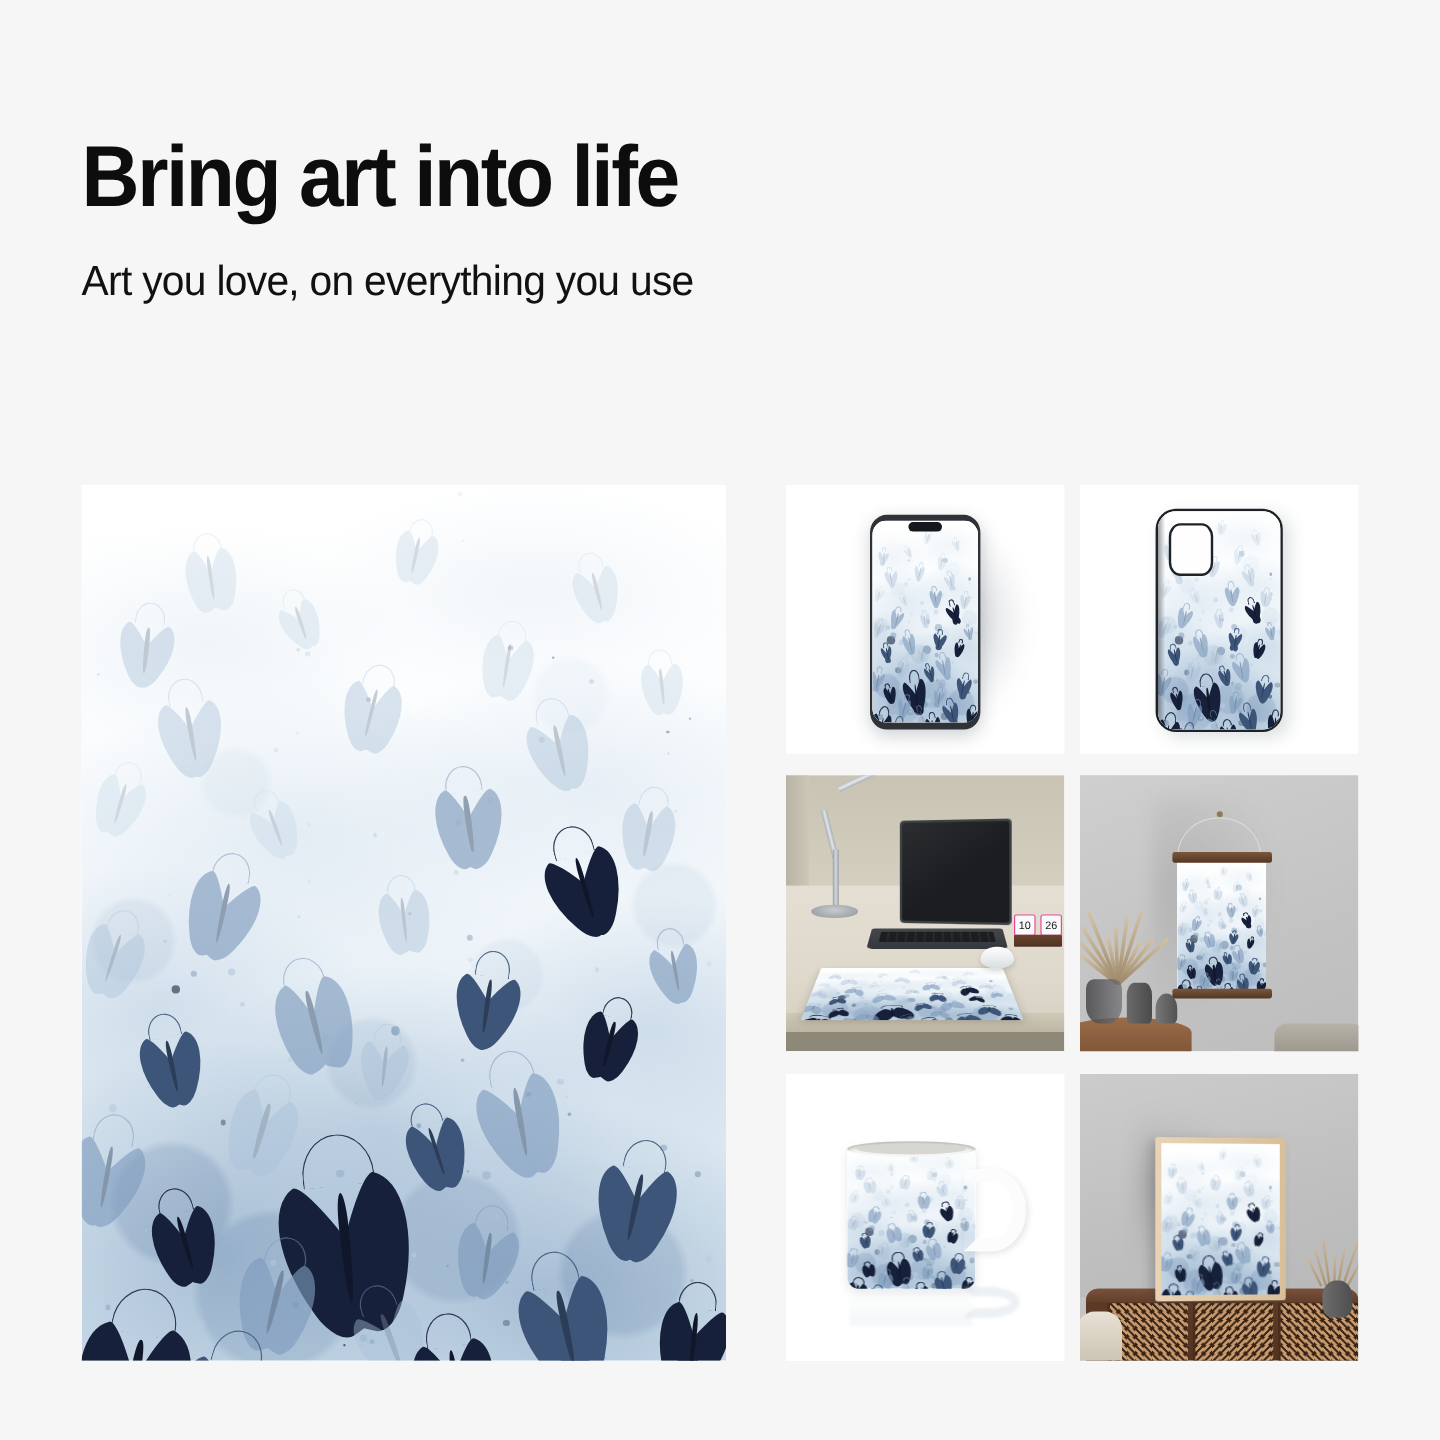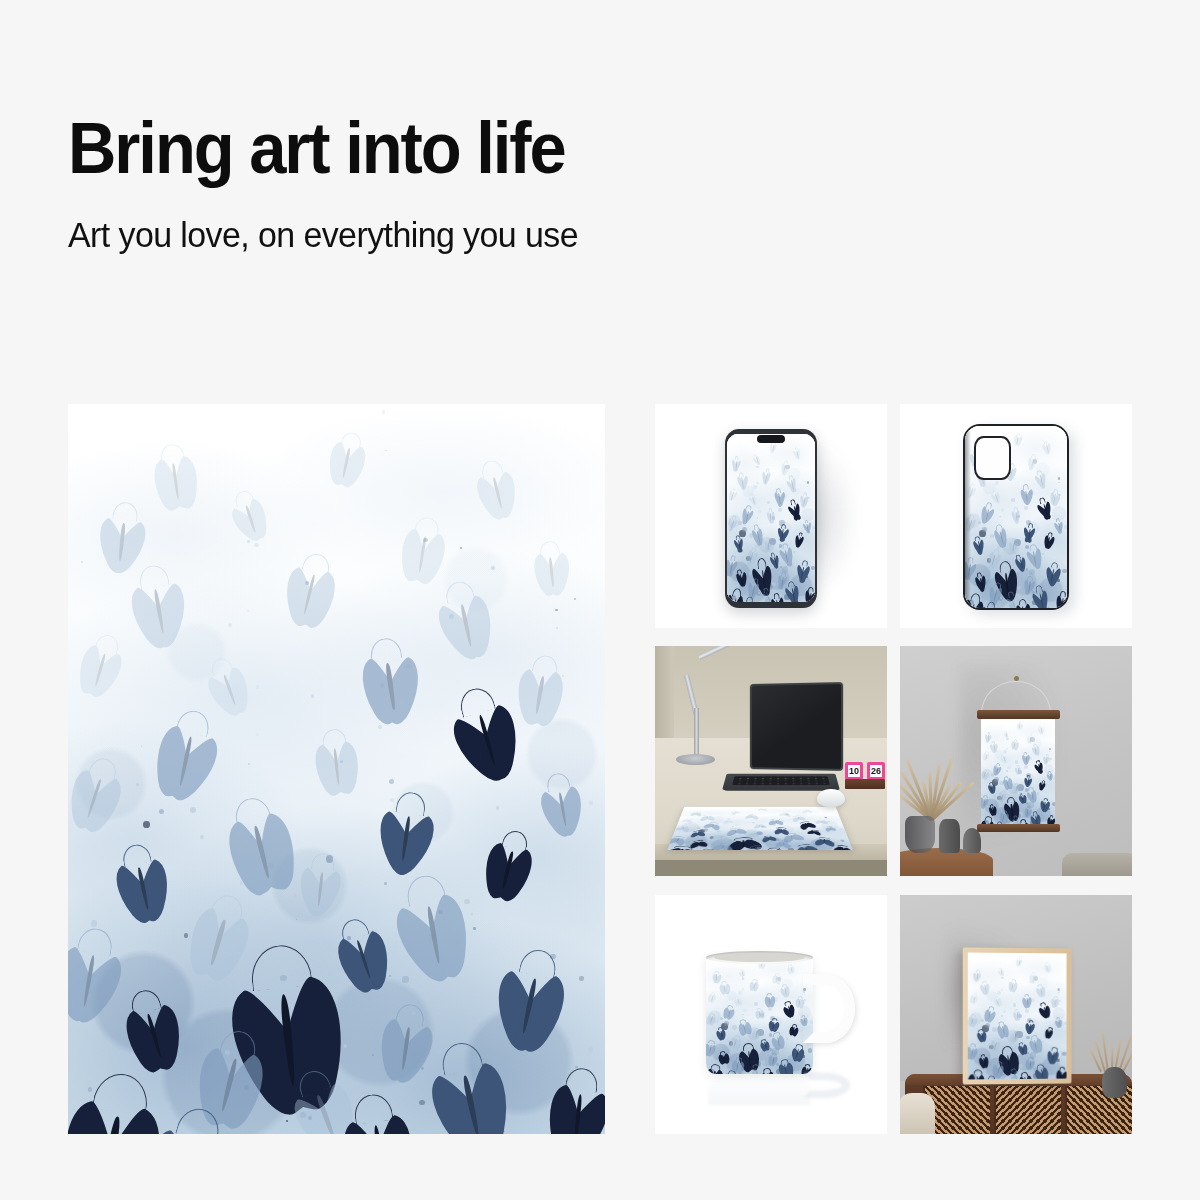--- a/index.html
+++ b/index.html
@@ -242,23 +242,23 @@
     border-radius:50%/60% 60% 42% 42%;
     box-shadow:0 2px 4px rgba(70,70,62,.24);
   }
   .flipcal { position:absolute; right:1%; top:50%; width:17%; height:12%; }
   .flipcal .wood {
     position:absolute; left:0; right:0; bottom:0; height:34%;
     background:linear-gradient(to bottom,#6b4430,#4e3122); border-radius:1px;
   }
   .flipcal .card {
     position:absolute; bottom:32%; width:44%; height:66%;
-    background:#fafafa; border:3px solid #ec4899; border-radius:2px;
+    background:#fafafa; border:1px solid #ec4899; border-radius:2px;
     display:flex; align-items:center; justify-content:center;
-    font-size:9px; font-weight:700; color:#1a1a1a;
+    font-size:9px; font-weight:400; color:#1a1a1a;
     font-family:"Liberation Sans", sans-serif;
   }
   .flipcal .card.d { left:0; }
   .flipcal .card.m { right:0; }
 
   
   .hang-scene { position:absolute; inset:0; background:#c9c9c9; overflow:hidden; }
   .hang-wall {
     position:absolute; inset:0;
     background:linear-gradient(160deg,#cfcfcf 0%,#c4c4c4 55%,#bdbdbd 100%);

